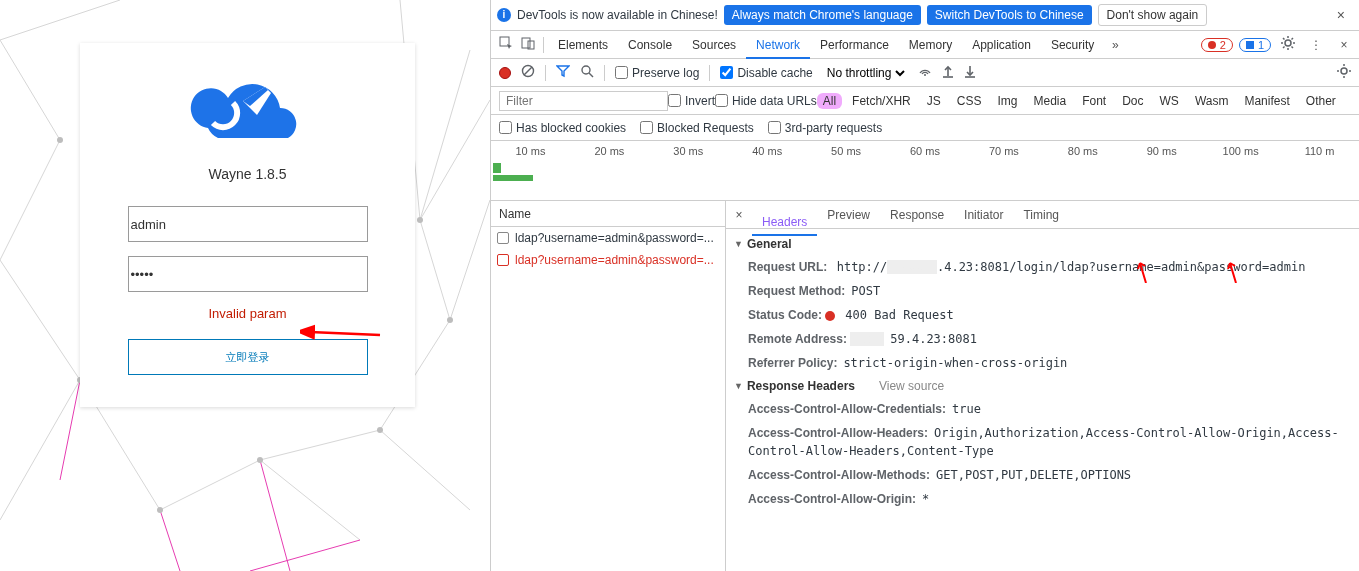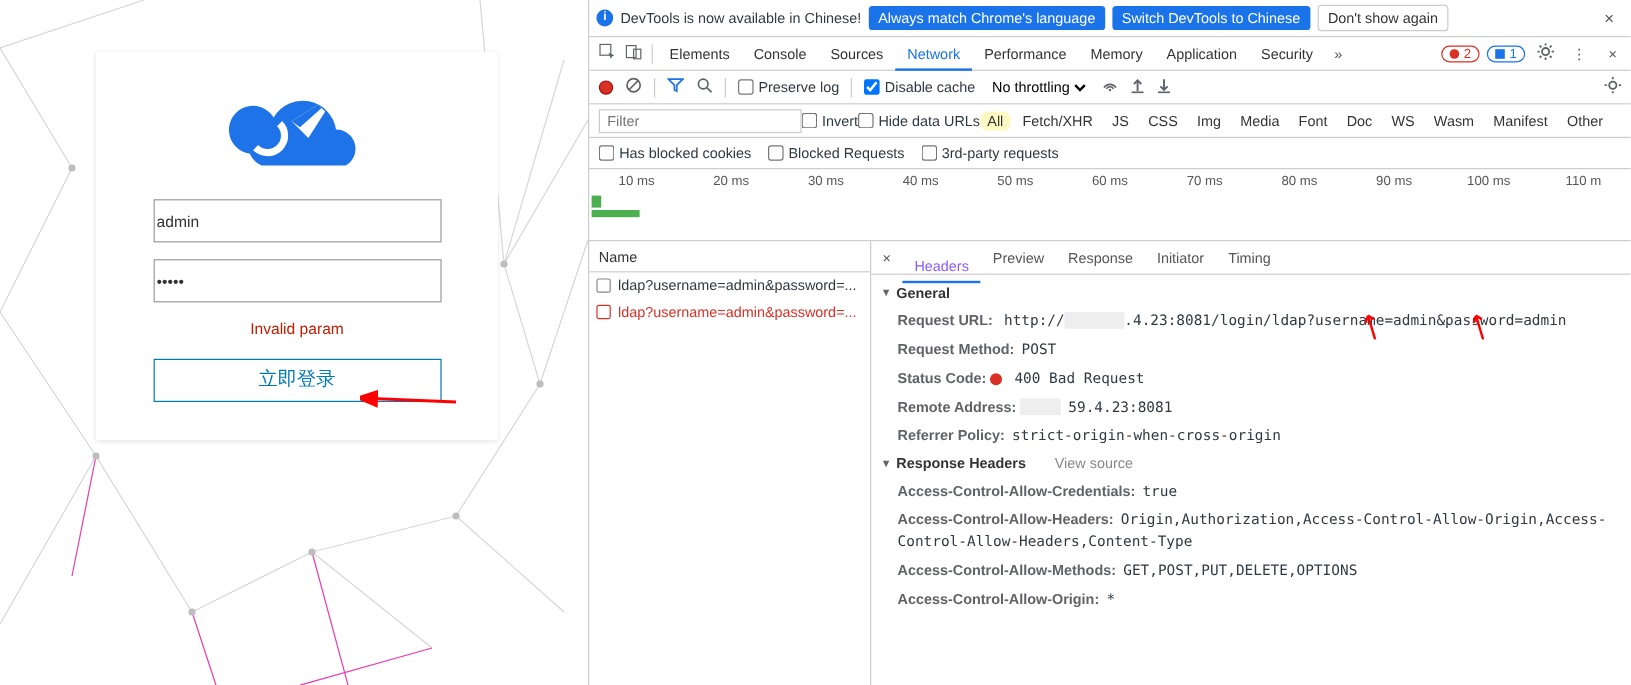--- a/index.html
+++ b/index.html
@@ -6,21 +6,21 @@
 body { font-family: -apple-system, "Segoe UI", Arial, sans-serif; font-size: 12px; color: #303942; width: 1359px; height: 571px; overflow: hidden; display: flex; }
 .left-pane { width: 490px; height: 571px; position: relative; background: #fff; }
 .bg-network { position: absolute; inset: 0; overflow: hidden; }
 .bg-network svg { position: absolute; top: 0; left: 0; }
 .login-card { position: absolute; left: 80px; top: 43px; width: 335px; background: #fff; box-shadow: 0 1px 4px rgba(0,0,0,.15); padding: 20px 0 32px; text-align: center; }
 .logo { margin: 10px auto 10px; }
 .app-title { font-size: 14px; color: #333; margin-bottom: 24px; font-weight: normal; }
 .form-field { width: 240px; margin: 0 auto 14px; }
 .form-field input { width: 100%; height: 36px; border: 1px solid #9a9a9a; padding: 0 2px; font-size: 13px; color: #333; outline: none; }
 .error-msg { color: #c21d03; font-size: 13px; margin: 6px 0 18px; }
-.login-btn { width: 240px; height: 36px; line-height: 34px; margin: 0 auto; border: 1px solid #0079b8; color: #0079b8; background: #fff; font-size: 16px; cursor: pointer; }
+.login-btn { width: 240px; height: 36px; line-height: 34px; margin: 0 auto; border: 1px solid #0079b8; color: #0079b8; background: #fff; font-size: 11px; cursor: pointer; }
 .arrow-red { position: absolute; left: 300px; top: 320px; }
 .right-pane { flex: 1; height: 571px; display: flex; flex-direction: column; border-left: 1px solid #ccc; background: #fff; }
 .info-bar { display: flex; align-items: center; padding: 4px 6px; border-bottom: 1px solid #cdcdcd; gap: 6px; font-size: 12px; }
 .info-bar .info-icon { width: 14px; height: 14px; border-radius: 50%; background: #1a73e8; color: #fff; text-align: center; line-height: 14px; font-size: 10px; font-weight: bold; }
 .info-bar .chip { padding: 3px 8px; border-radius: 3px; font-size: 12px; cursor: pointer; }
 .chip.blue { background: #1a73e8; color: #fff; }
 .chip.light { background: #fff; border: 1px solid #ccc; color: #333; }
 .info-bar .close { margin-left: auto; padding: 0 8px; cursor: pointer; font-size: 14px; color: #555; }
 .tabs-row { display: flex; align-items: center; border-bottom: 1px solid #cdcdcd; height: 28px; padding: 0 4px; font-size: 12px; }
 .tabs-row .iconbtn { width: 22px; text-align: center; cursor: pointer; color: #555; }
@@ -36,21 +36,21 @@
 .toolbar-row .reddot { width: 12px; height: 12px; border-radius: 50%; background: #d93025; border: 1px solid #a50e0e; cursor: pointer; }
 .toolbar-row .ico { color: #5f6368; cursor: pointer; }
 .toolbar-row .ico.blue { color: #1a73e8; }
 .chk { display: inline-flex; align-items: center; gap: 4px; cursor: pointer; }
 .chk input { margin: 0; }
 .toolbar-row select { border: none; background: none; font-size: 12px; }
 .filter-row { display: flex; align-items: center; border-bottom: 1px solid #cdcdcd; height: 28px; padding: 0 8px; font-size: 12px; }
 .filter-row input.filter-input { flex: 0 0 160px; border: 1px solid #ccc; height: 20px; padding: 0 6px; font-size: 12px; }
 .type-chips { display: flex; gap: 4px; align-items: center; }
 .type-chips span { padding: 1px 6px; border-radius: 6px; cursor: pointer; color: #333; }
-.type-chips span.active { background: #fef9c3; }
+.type-chips span.active { background: #f0abfc; }
 .checks-row { display: flex; align-items: center; border-bottom: 1px solid #cdcdcd; height: 26px; padding: 0 8px; gap: 14px; font-size: 12px; }
 .timeline { border-bottom: 1px solid #cdcdcd; height: 60px; position: relative; font-size: 11px; color: #555; }
 .timeline .ticks { display: flex; position: absolute; top: 4px; left: 0; right: 0; }
 .timeline .ticks span { flex: 1; text-align: center; }
 .timeline .bar1 { position: absolute; left: 2px; top: 22px; width: 8px; height: 10px; background: #4caf50; }
 .timeline .bar2 { position: absolute; left: 2px; top: 34px; width: 40px; height: 6px; background: #4caf50; }
 .net-main { flex: 1; display: flex; overflow: hidden; }
 .req-list { width: 235px; border-right: 1px solid #cdcdcd; display: flex; flex-direction: column; }
 .req-list .hdr { height: 26px; line-height: 26px; padding: 0 8px; border-bottom: 1px solid #cdcdcd; color: #333; font-size: 12px; }
 .req-list .row { height: 22px; line-height: 22px; padding: 0 6px; display: flex; align-items: center; gap: 6px; font-size: 12px; white-space: nowrap; overflow: hidden; text-overflow: ellipsis; cursor: pointer; }
@@ -117,20 +117,21 @@
 
   <div class="login-card">
     <div class="logo">
       <svg width="140" height="80" viewBox="0 0 140 80">
         <path d="M30,55 a20,20 0 1,1 20,-30 a28,28 0 0,1 52,10 a16,16 0 0,1 8,30 h-70 a20,20 0 0,1 -10,-10 z" fill="#1e73e8"></path>
         <path d="M65,28 l22,-14 l6,6 l-14,22 z" fill="#fff"></path>
         <path d="M65,28 l22,-14 l3,3 l-18,16 z" fill="#1e73e8"></path>
         <path d="M35,50 a14,14 0 1,0 20,-20" fill="none" stroke="#fff" stroke-width="6"></path>
       </svg>
     </div>
+    <div class="app-title">Wayne 1.8.5</div>
     <div class="form-field">
       <input type="text" value="admin" style="">
     </div>
     <div class="form-field">
       <input type="password" value="•••••" style="">
     </div>
     <div class="error-msg">Invalid param</div>
     <button class="login-btn">立即登录</button>
   </div>
 

